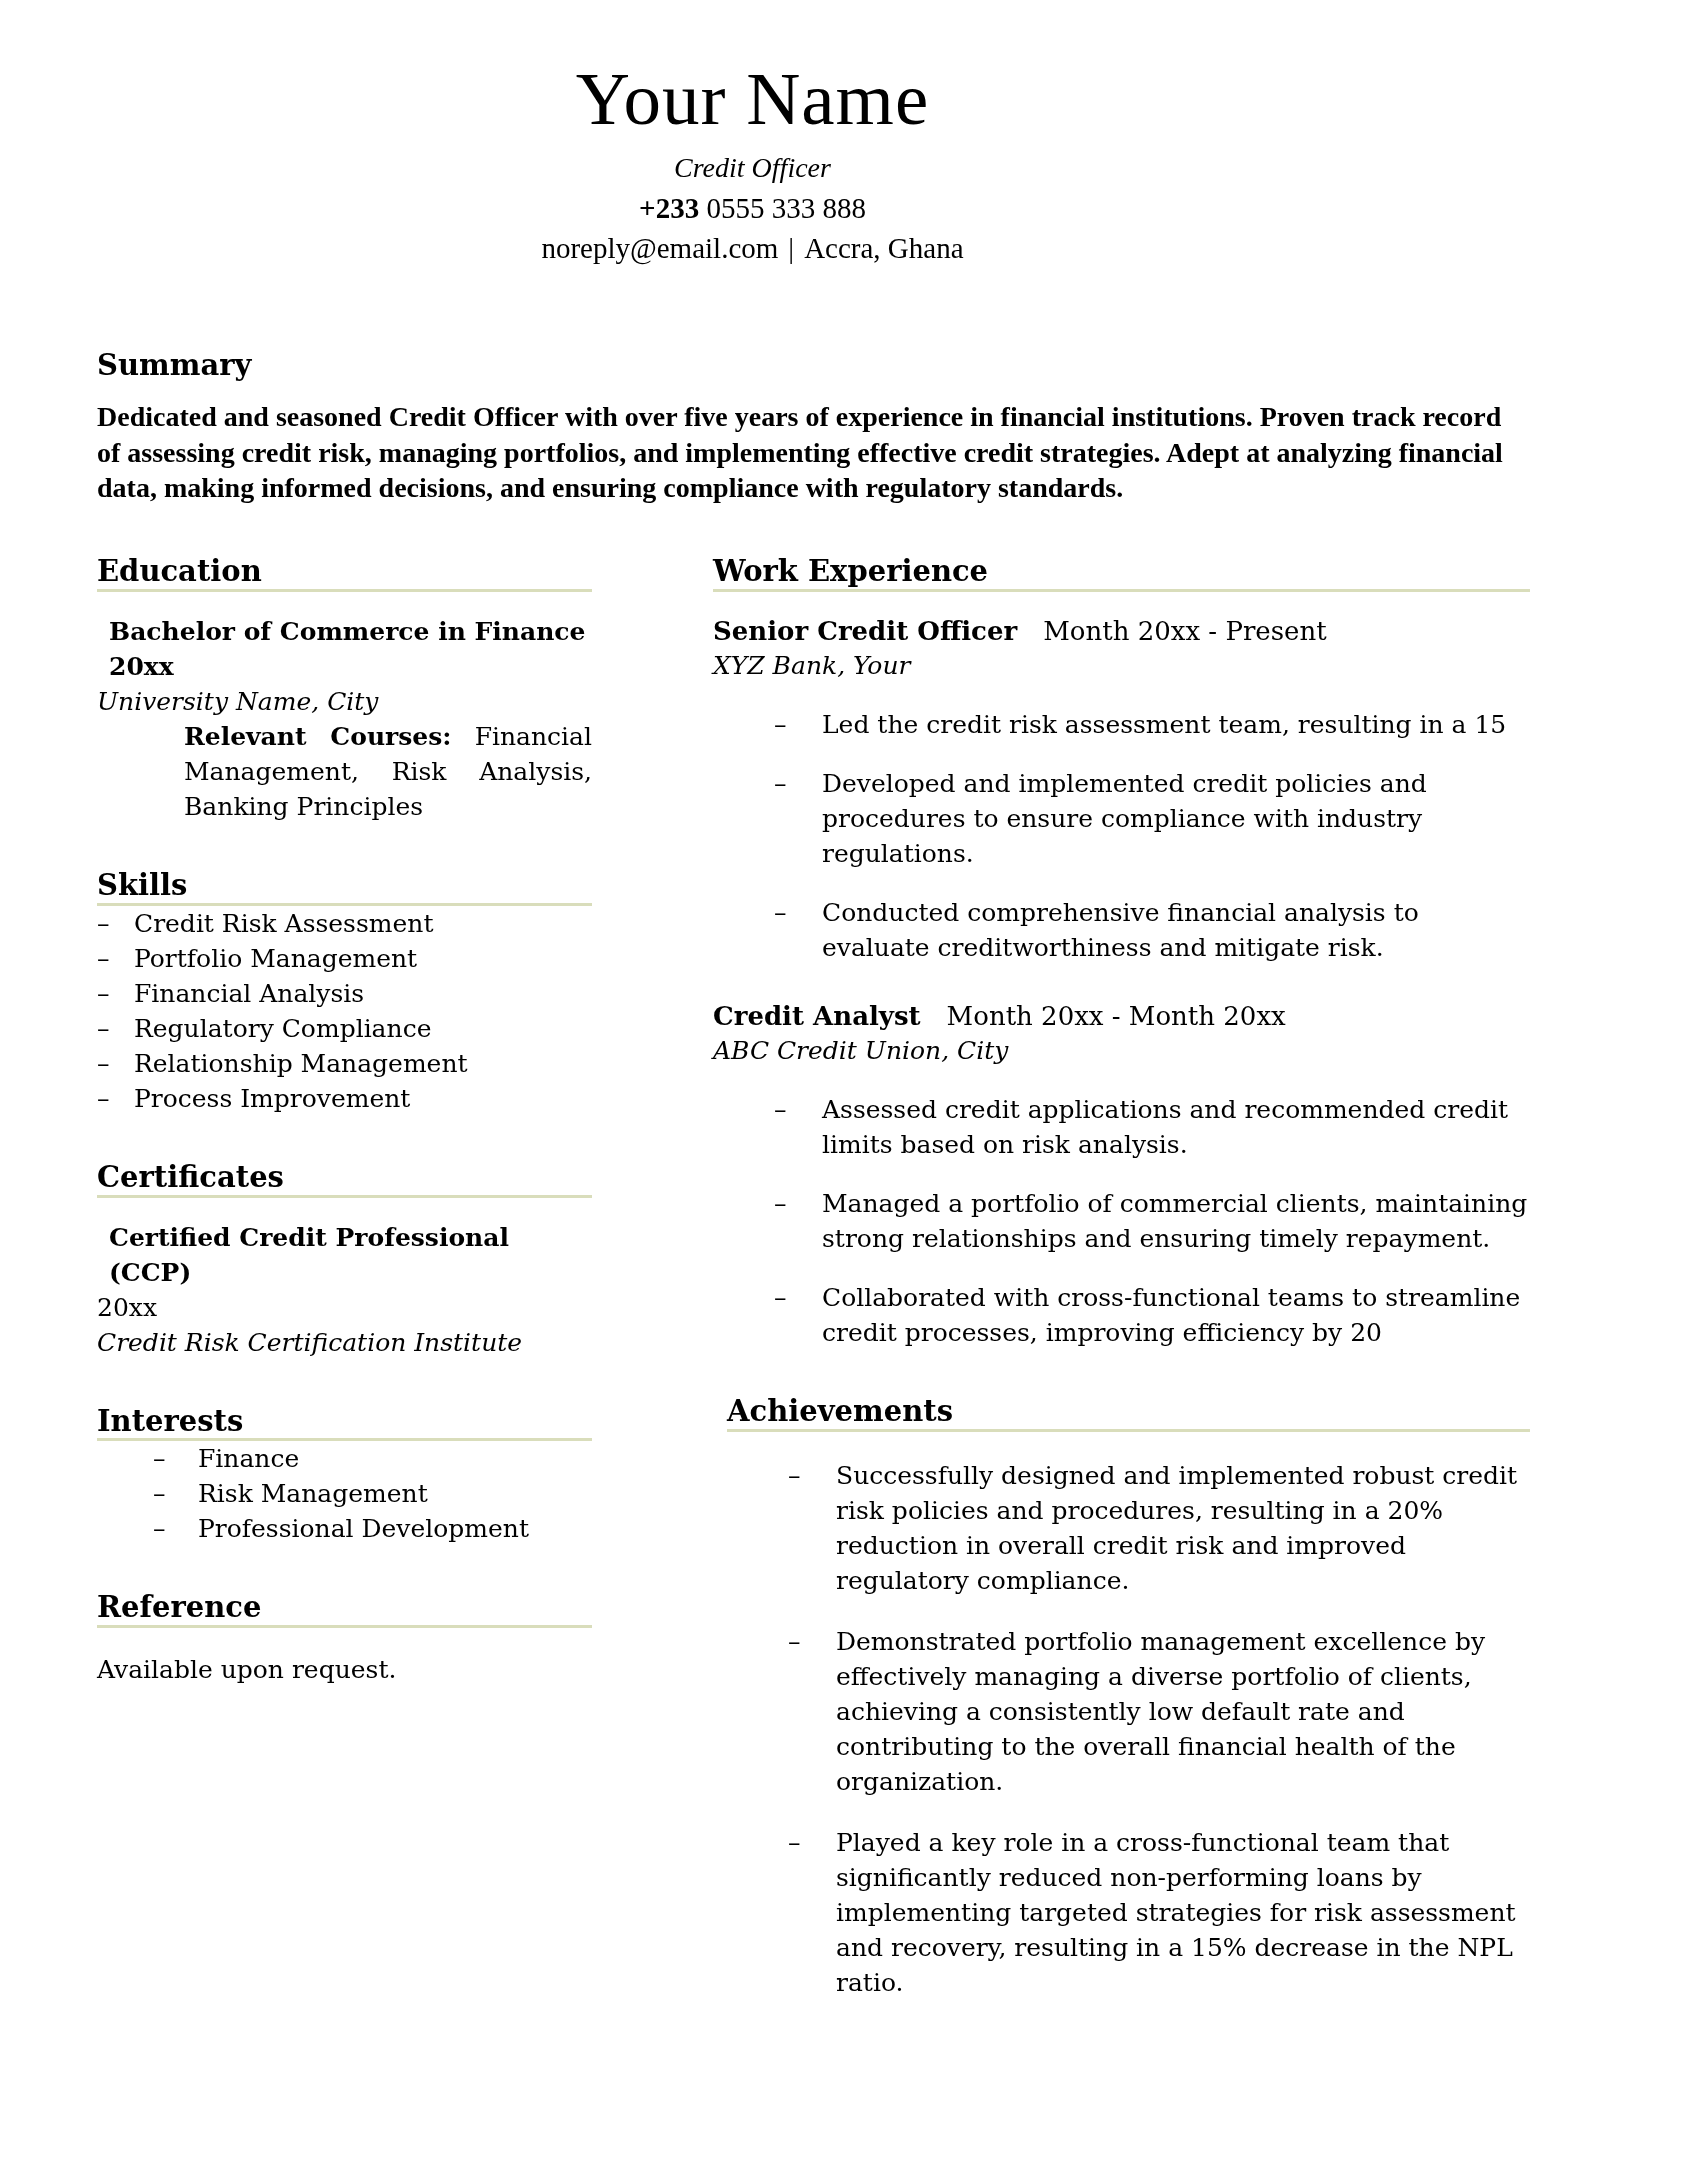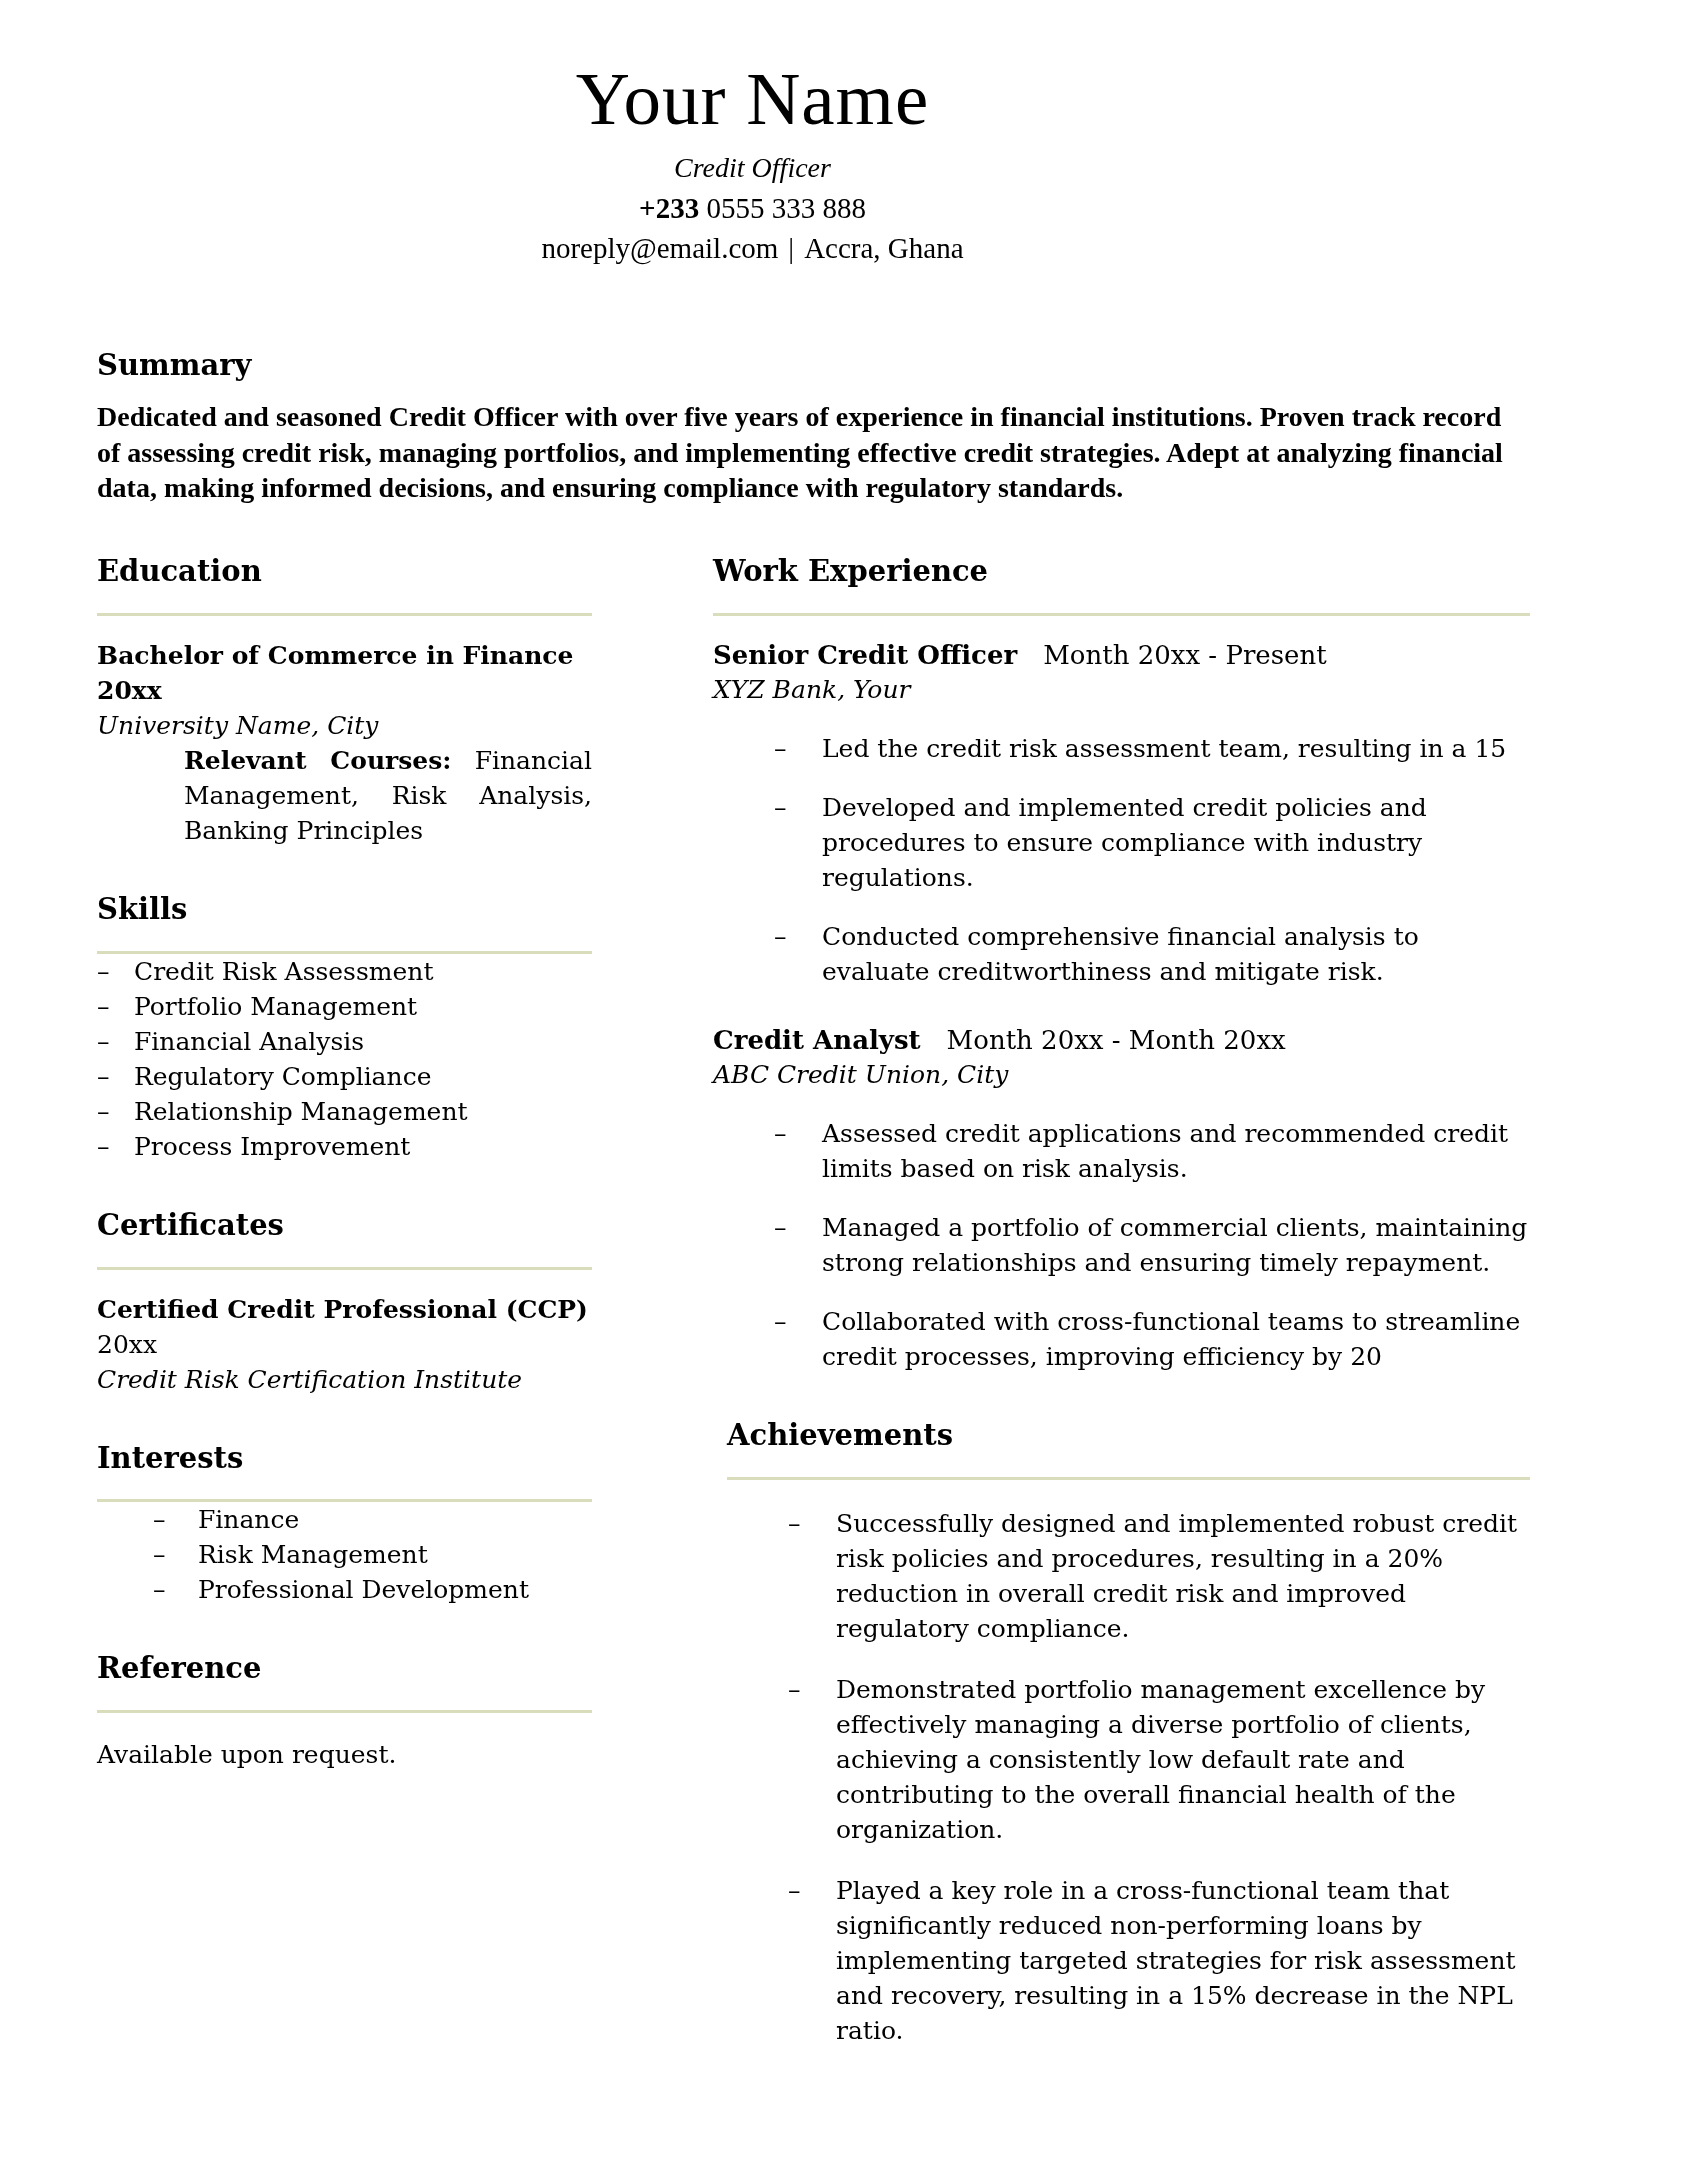--- a/index.html
+++ b/index.html
@@ -45,21 +45,21 @@
   }
   .contact-line .sep { padding: 0 10px; }
 
   
   .section-heading {
     font-family: "DejaVu Serif", serif;
     font-weight: 700;
     font-size: 29px;
     line-height: 1.2;
     margin: 0;
-    padding-bottom: 24px;
+    padding-bottom: 0;
     border-bottom: 3px solid #d9ddbb;
   }
   .section-heading.no-rule { border-bottom: none; padding-bottom: 0; }
 
   .summary-section { margin-top: 83px; }
   .summary-text {
     font-family: "Liberation Serif", serif;
     font-size: 28px;
     line-height: 1.28;
     margin-top: 16px;
@@ -70,21 +70,21 @@
   .columns { display: flex; margin-top: 48px; }
   .col-left  { width: 495px; flex: 0 0 495px; }
   .col-right { flex: 1 1 auto; margin-left: 121px; }
 
   .section { margin-top: 0; }
   .section + .section { margin-top: 44px; }
 
   .section-body { margin-top: 22px; line-height: 35px; }
 
   
-  .edu-degree, .edu-year { font-weight: 700; }
+  .edu-degree, .edu-year { font-weight: 700; margin-left: 12px; }
   .edu-school { font-style: italic; }
   .edu-courses {
     margin-left: 87px;
     width: 408px;
     text-align: justify;
     line-height: 35px;
   }
   .edu-courses .courses-label { font-weight: 700; }
 
   

